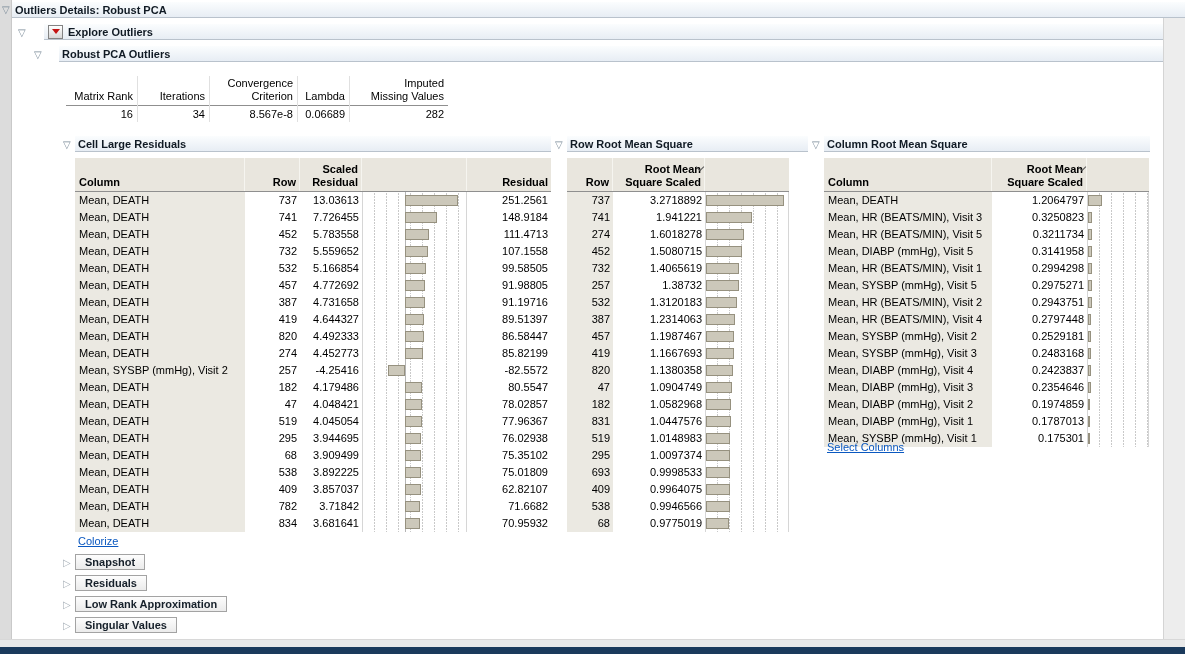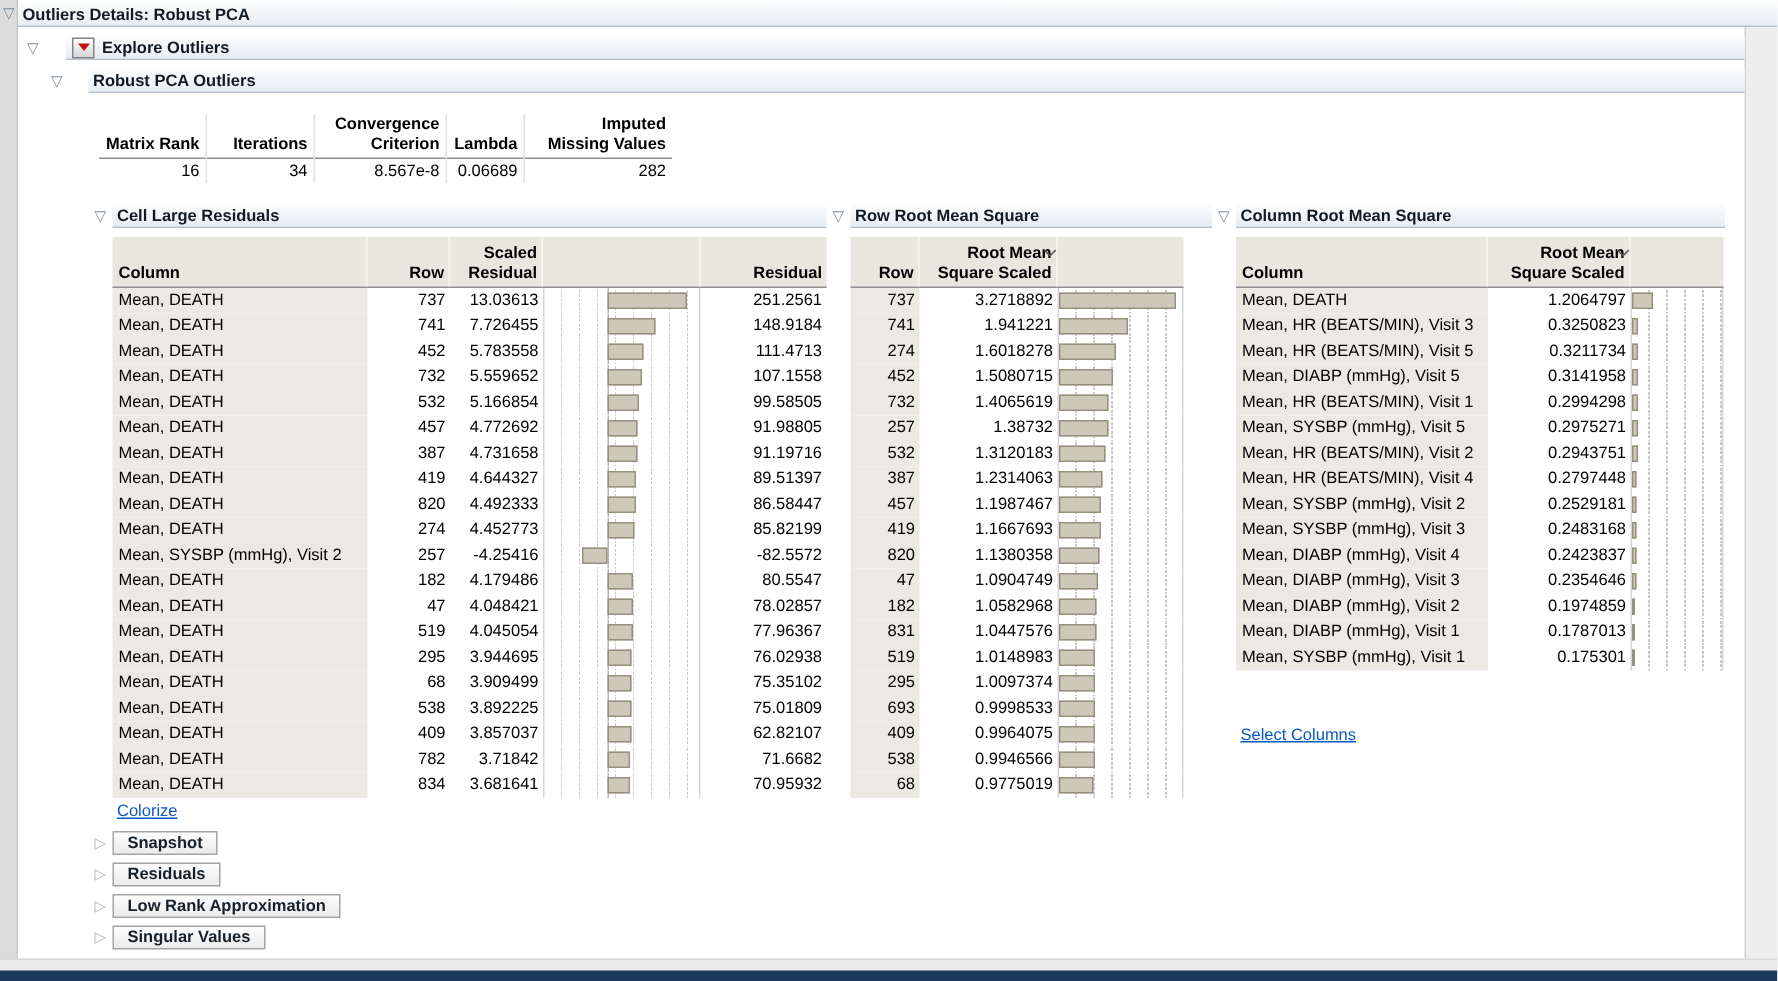--- a/index.html
+++ b/index.html
@@ -22,21 +22,21 @@
   .redbox{width:13px;height:12px;border:1px solid #838383;background:linear-gradient(#ffffff,#d7d7d7);
           display:flex;align-items:center;justify-content:center;margin:0 5px 0 1px;cursor:pointer;flex:0 0 auto}
   .redtri{width:0;height:0;border-left:4px solid transparent;border-right:4px solid transparent;border-top:5px solid #c41414}
 
   
   .summary{position:absolute;left:66px;top:76px;display:flex;background:#fff}
   .scol{display:flex;flex-direction:column;border-right:1px solid #e0e0e0;box-sizing:border-box}
   .scol:last-child{border-right:none}
   .sc0{width:72px}.sc1{width:72px}.sc2{width:88px}.sc3{width:52px}.sc4{width:98px}
   .shead{height:30px;display:flex;align-items:flex-end;justify-content:flex-end;text-align:right;
-         font-weight:bold;white-space:pre-line;padding:0 4px 2px 4px;border-bottom:1px solid #8f8f8f;box-sizing:border-box;line-height:13px}
+         font-weight:normal;white-space:pre-line;padding:0 4px 2px 4px;border-bottom:1px solid #8f8f8f;box-sizing:border-box;line-height:13px}
   .sval{height:16px;line-height:16px;text-align:right;padding:0 4px}
 
   
   .jtable{position:absolute;background:#fff}
   .thead{display:flex;background:#e9e6de;border-bottom:1px solid #8f8f8f;height:34px;box-sizing:border-box}
   .th{display:flex;align-items:flex-end;justify-content:flex-end;text-align:right;font-weight:bold;
       white-space:pre-line;padding:2px 3px;box-sizing:border-box;position:relative;line-height:13px;
       border-right:1px solid #f6f5f0;cursor:pointer}
   .th.alL{justify-content:flex-start;text-align:left;padding-left:4px}
   .th:last-child{border-right:none}
@@ -600,21 +600,21 @@
         </div>
         <div class="tr">
           <div class="td tc-col name">Mean, SYSBP (mmHg), Visit 1</div>
           <div class="td tc-val num">0.175301</div>
           <div class="td tc-bar barcell">
             <div class="bar" style="left: 0%; width: 3.50602%;"></div>
           </div>
         </div>
       </div>
   </div>
-  <span class="link" style="left:827px;top:484px">Select Columns</span>
+  <span class="link" style="left:827px;top:441px">Select Columns</span>
 
   <span class="disc closed" style="left:63px;top:557px"></span>
   <span class="obtn" style="left:75px;top:554px">Snapshot</span>
 
   <span class="disc closed" style="left:63px;top:578px"></span>
   <span class="obtn" style="left:75px;top:575px">Residuals</span>
 
   <span class="disc closed" style="left:63px;top:599px"></span>
   <span class="obtn" style="left:75px;top:596px">Low Rank Approximation</span>
 

